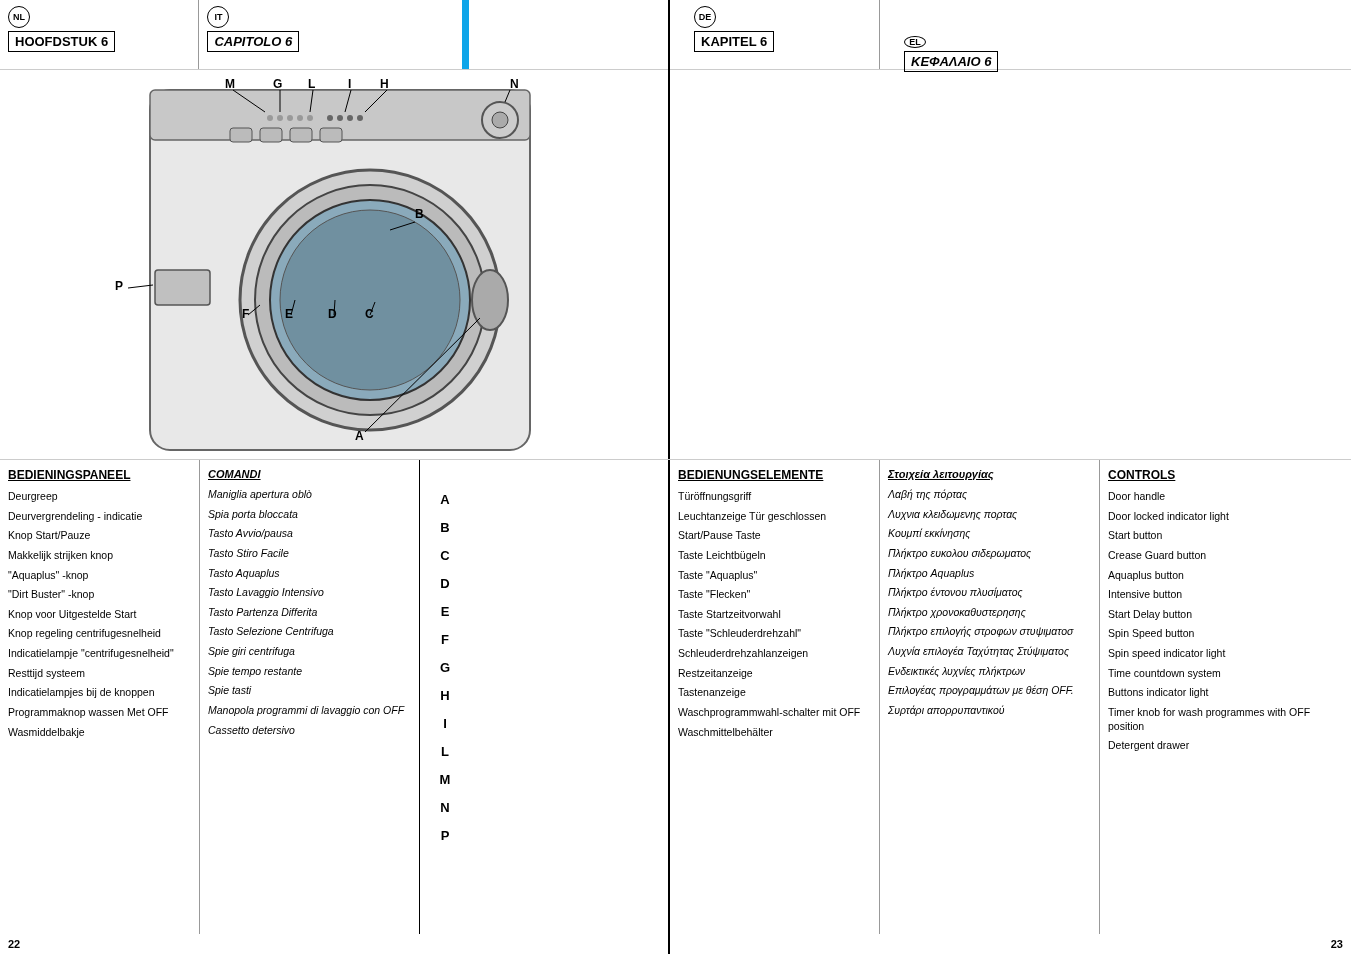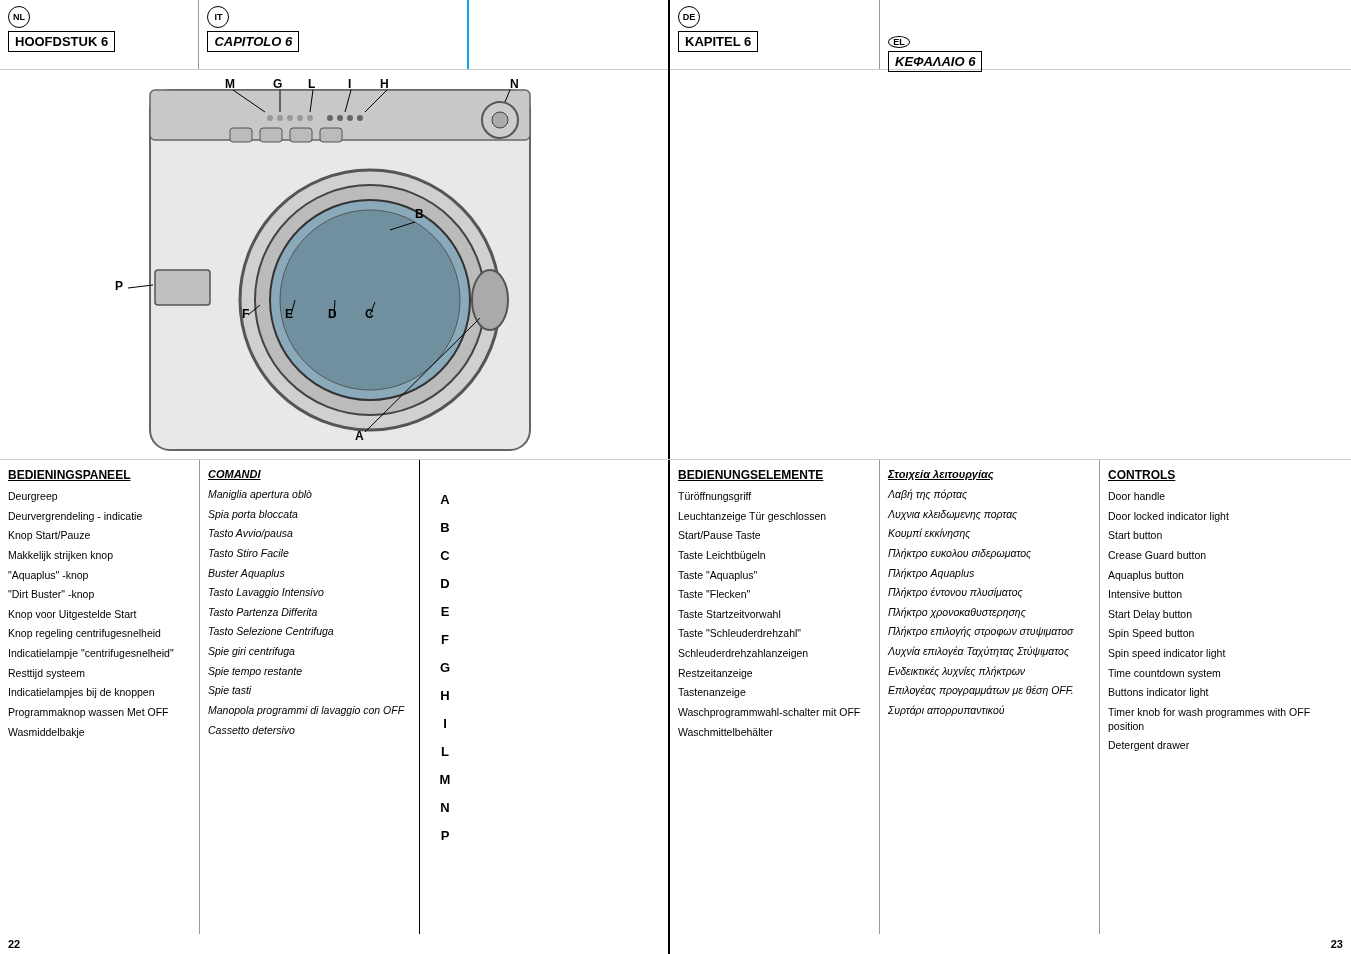--- a/index.html
+++ b/index.html
@@ -187,21 +187,21 @@
       display: flex;
       border-bottom: 1px solid #ccc;
       height: 70px;
     }
 
     .right-header-cell {
       display: flex;
       flex-direction: column;
       align-items: flex-start;
       justify-content: flex-start;
-      padding: 6px 8px;
+      padding: 6px 24px;
       border-right: 1px solid #999;
     }
 
     .right-header-cell:last-child { border-right: none; }
 
     .diagram-empty {
       width: 681px;
       height: 390px;
       border-bottom: 1px solid #ccc;
     }
@@ -211,21 +211,21 @@
 
 <div class="left-half">
 
   <div class="header-row">
     <div class="header-cell" style="width:200px">
       <div class="lang-circle">
         <span>NL</span>
       </div>
       <div class="chapter-title">HOOFDSTUK 6</div>
     </div>
-    <div class="header-cell" style="width:270px; border-right:2px solid #0ea5e9;">
+    <div class="header-cell" style="width:270px; border-right:7px solid #0ea5e9;">
       <div class="lang-circle">
         <span>IT</span>
       </div>
       <div class="chapter-title-italic">CAPITOLO 6</div>
     </div>
     <div style="width:200px;"></div>
   </div>
 
   <div class="diagram-area">
     <svg class="diagram-svg" viewBox="0 0 670 390" xmlns="http://www.w3.org/2000/svg">
@@ -323,21 +323,21 @@
       <div class="item item-label">Programmaknop wassen Met OFF</div>
       <div class="item item-label">Wasmiddelbakje</div>
     </div>
 
     <div class="col-it">
       <div class="col-header col-header-italic">COMANDI</div>
       <div class="item item-label item-italic">Maniglia apertura oblò</div>
       <div class="item item-label item-italic">Spia porta bloccata</div>
       <div class="item item-label item-italic">Tasto Avvio/pausa</div>
       <div class="item item-label item-italic">Tasto Stiro Facile</div>
-      <div class="item item-label item-italic">Buster Aquaplus</div>
+      <div class="item item-label item-italic">Tasto Aquaplus</div>
       <div class="item item-label item-italic">Tasto Lavaggio Intensivo</div>
       <div class="item item-label item-italic">Tasto Partenza Differita</div>
       <div class="item item-label item-italic">Tasto Selezione Centrifuga</div>
       <div class="item item-label item-italic">Spie giri centrifuga</div>
       <div class="item item-label item-italic">Spie tempo restante</div>
       <div class="item item-label item-italic">Spie tasti</div>
       <div class="item item-label item-italic">Manopola programmi di lavaggio con OFF</div>
       <div class="item item-label item-italic">Cassetto detersivo</div>
     </div>
 

